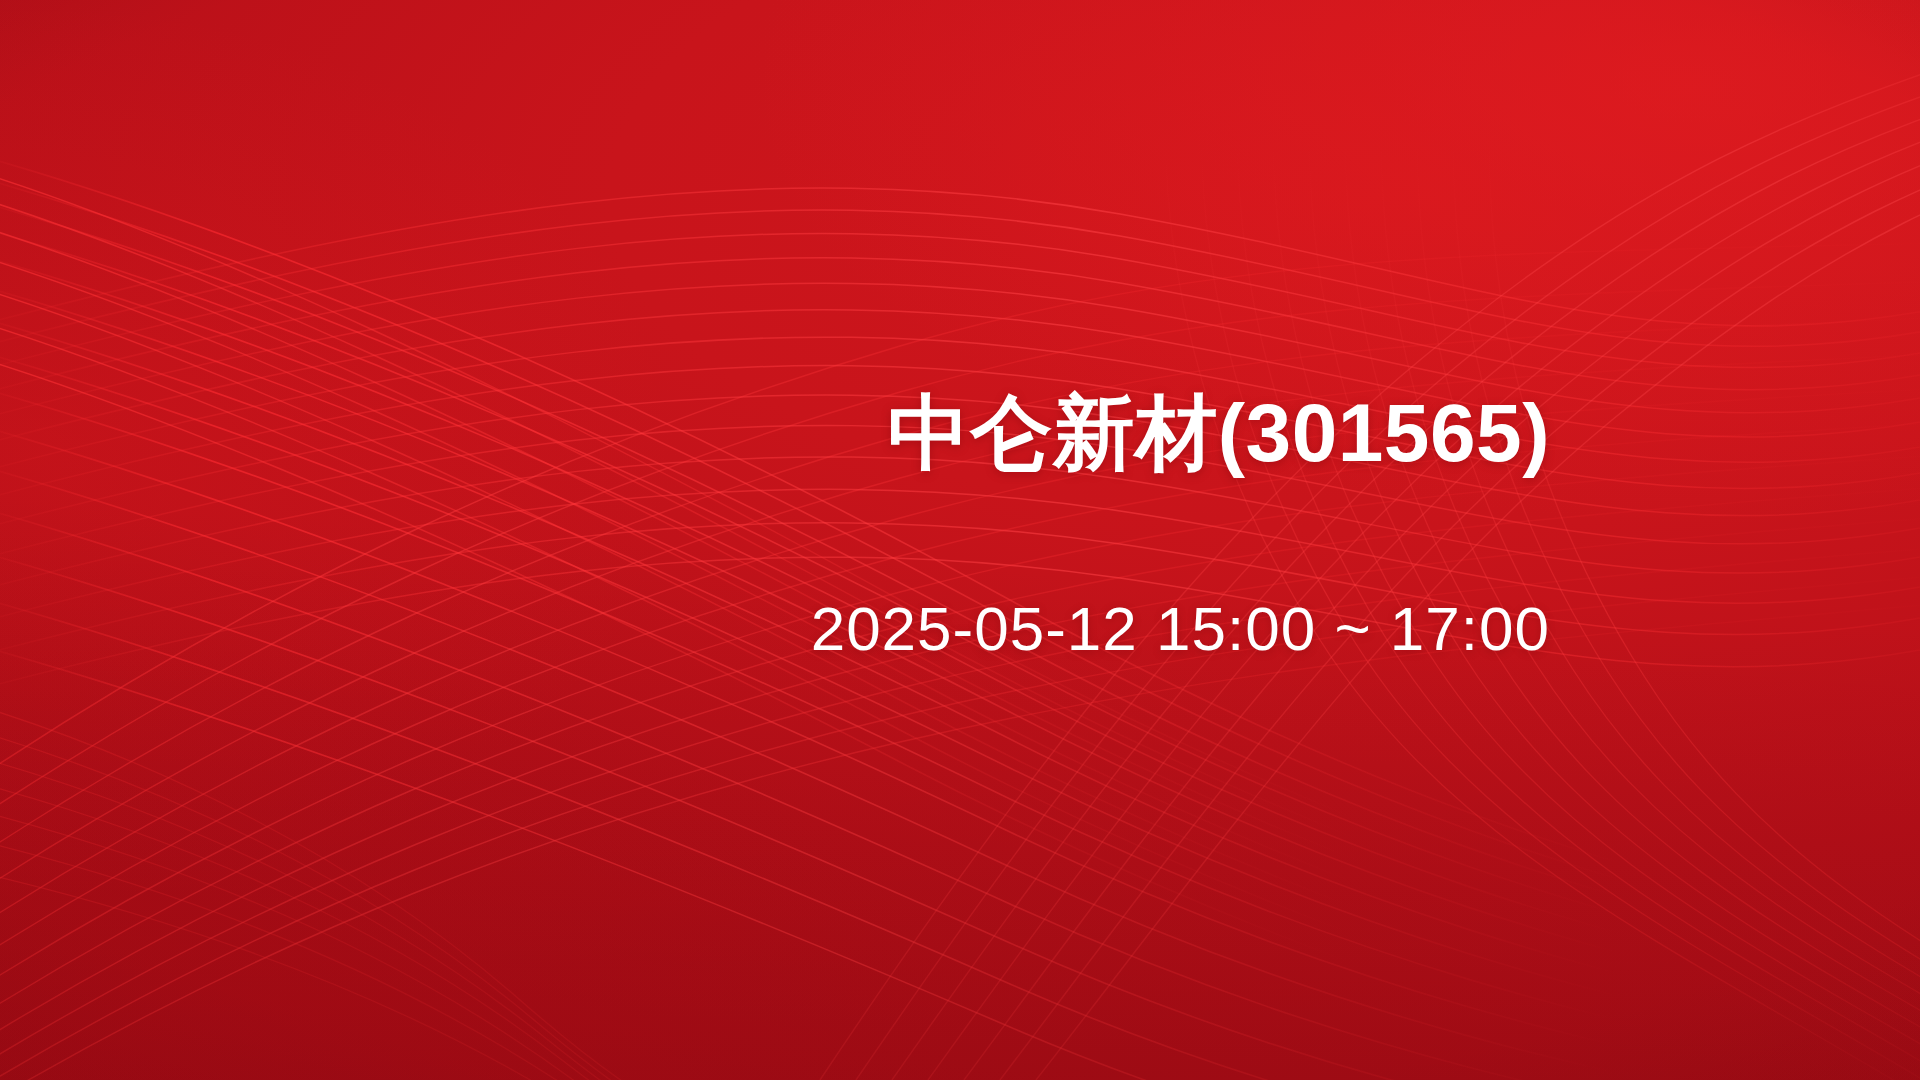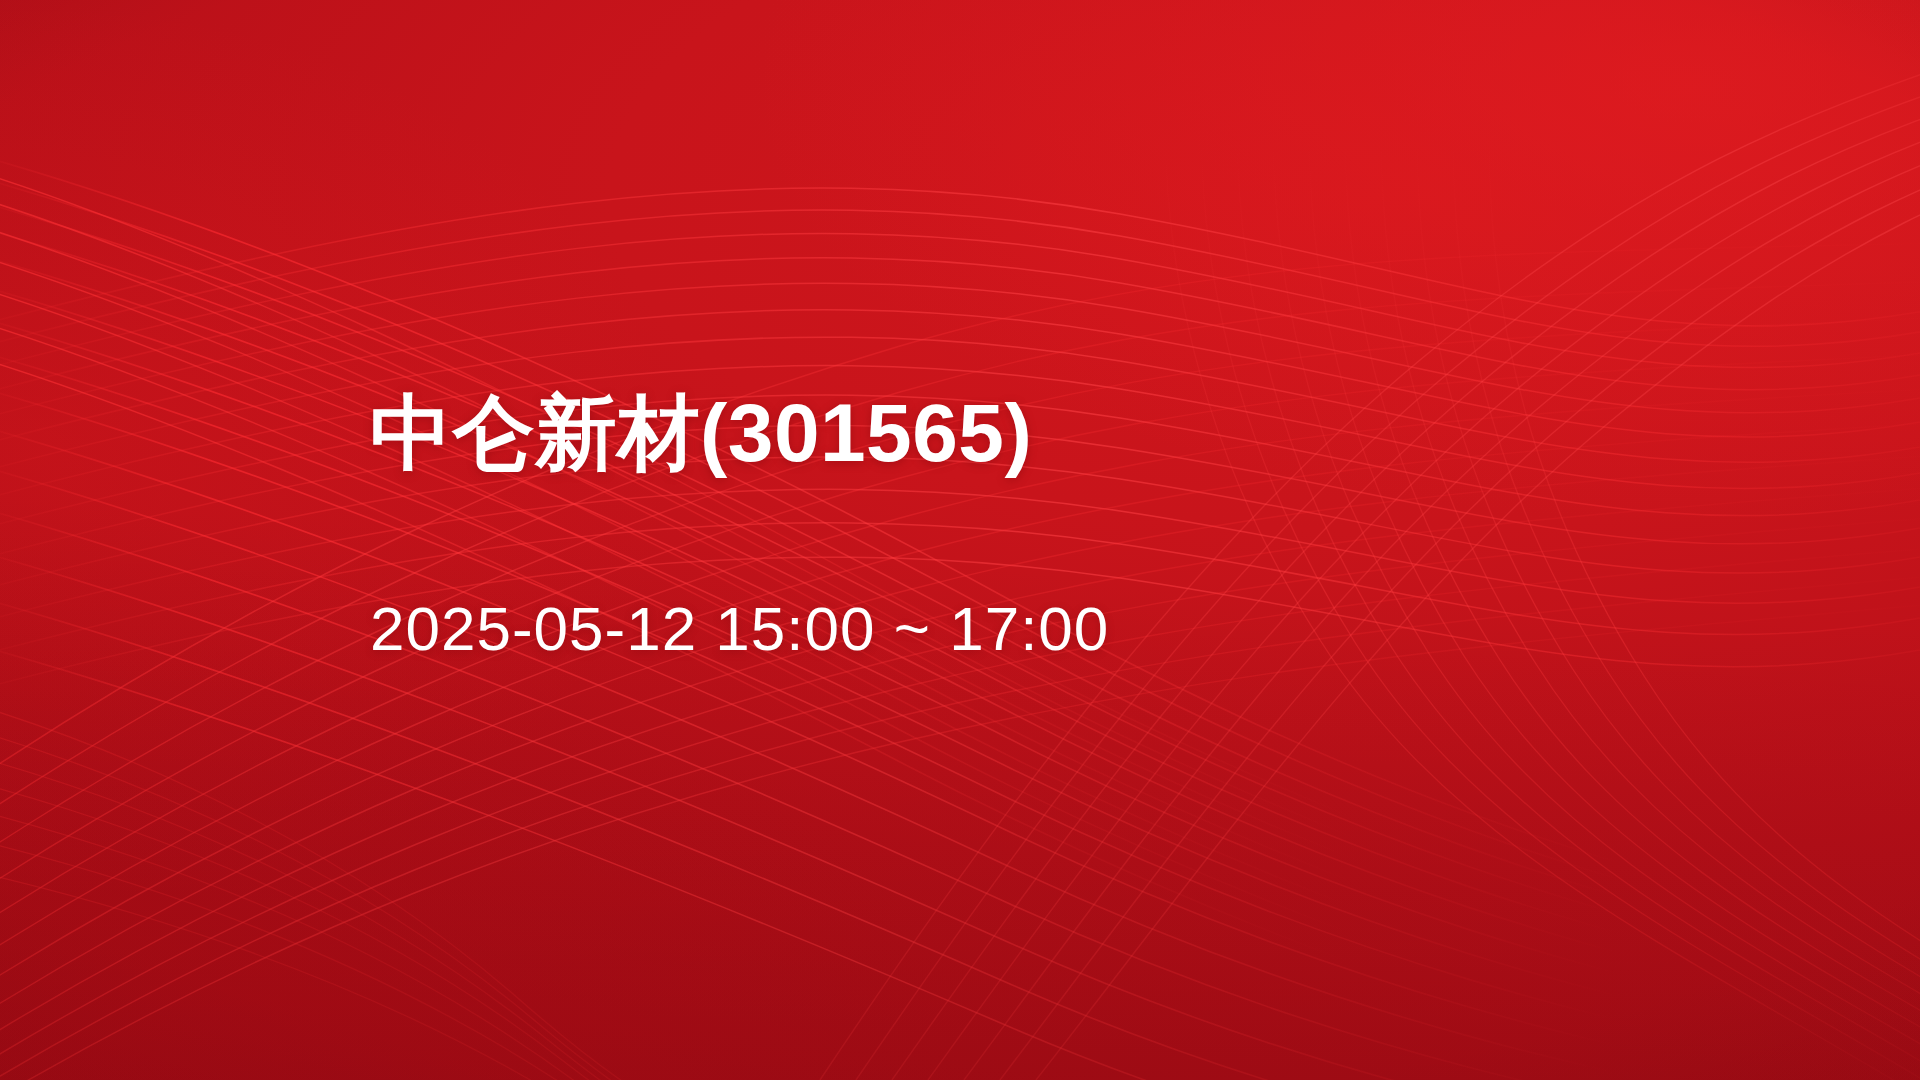--- a/index.html
+++ b/index.html
@@ -66,21 +66,21 @@
     top: 0;
     width: 1920px;
     height: 1080px;
     display: flex;
     flex-direction: column;
     align-items: center;
     justify-content: center;
   }
   .title-block {
     width: 1180px;
-    text-align: left;
+    text-align: right;
     transform: translateY(-18px);
   }
   .headline {
     font-family: "Liberation Sans", "DejaVu Sans", sans-serif;
     font-weight: 700;
     font-size: 82px;
     line-height: 1.34;
     color: #ffffff;
     letter-spacing: 0.5px;
     white-space: nowrap;

